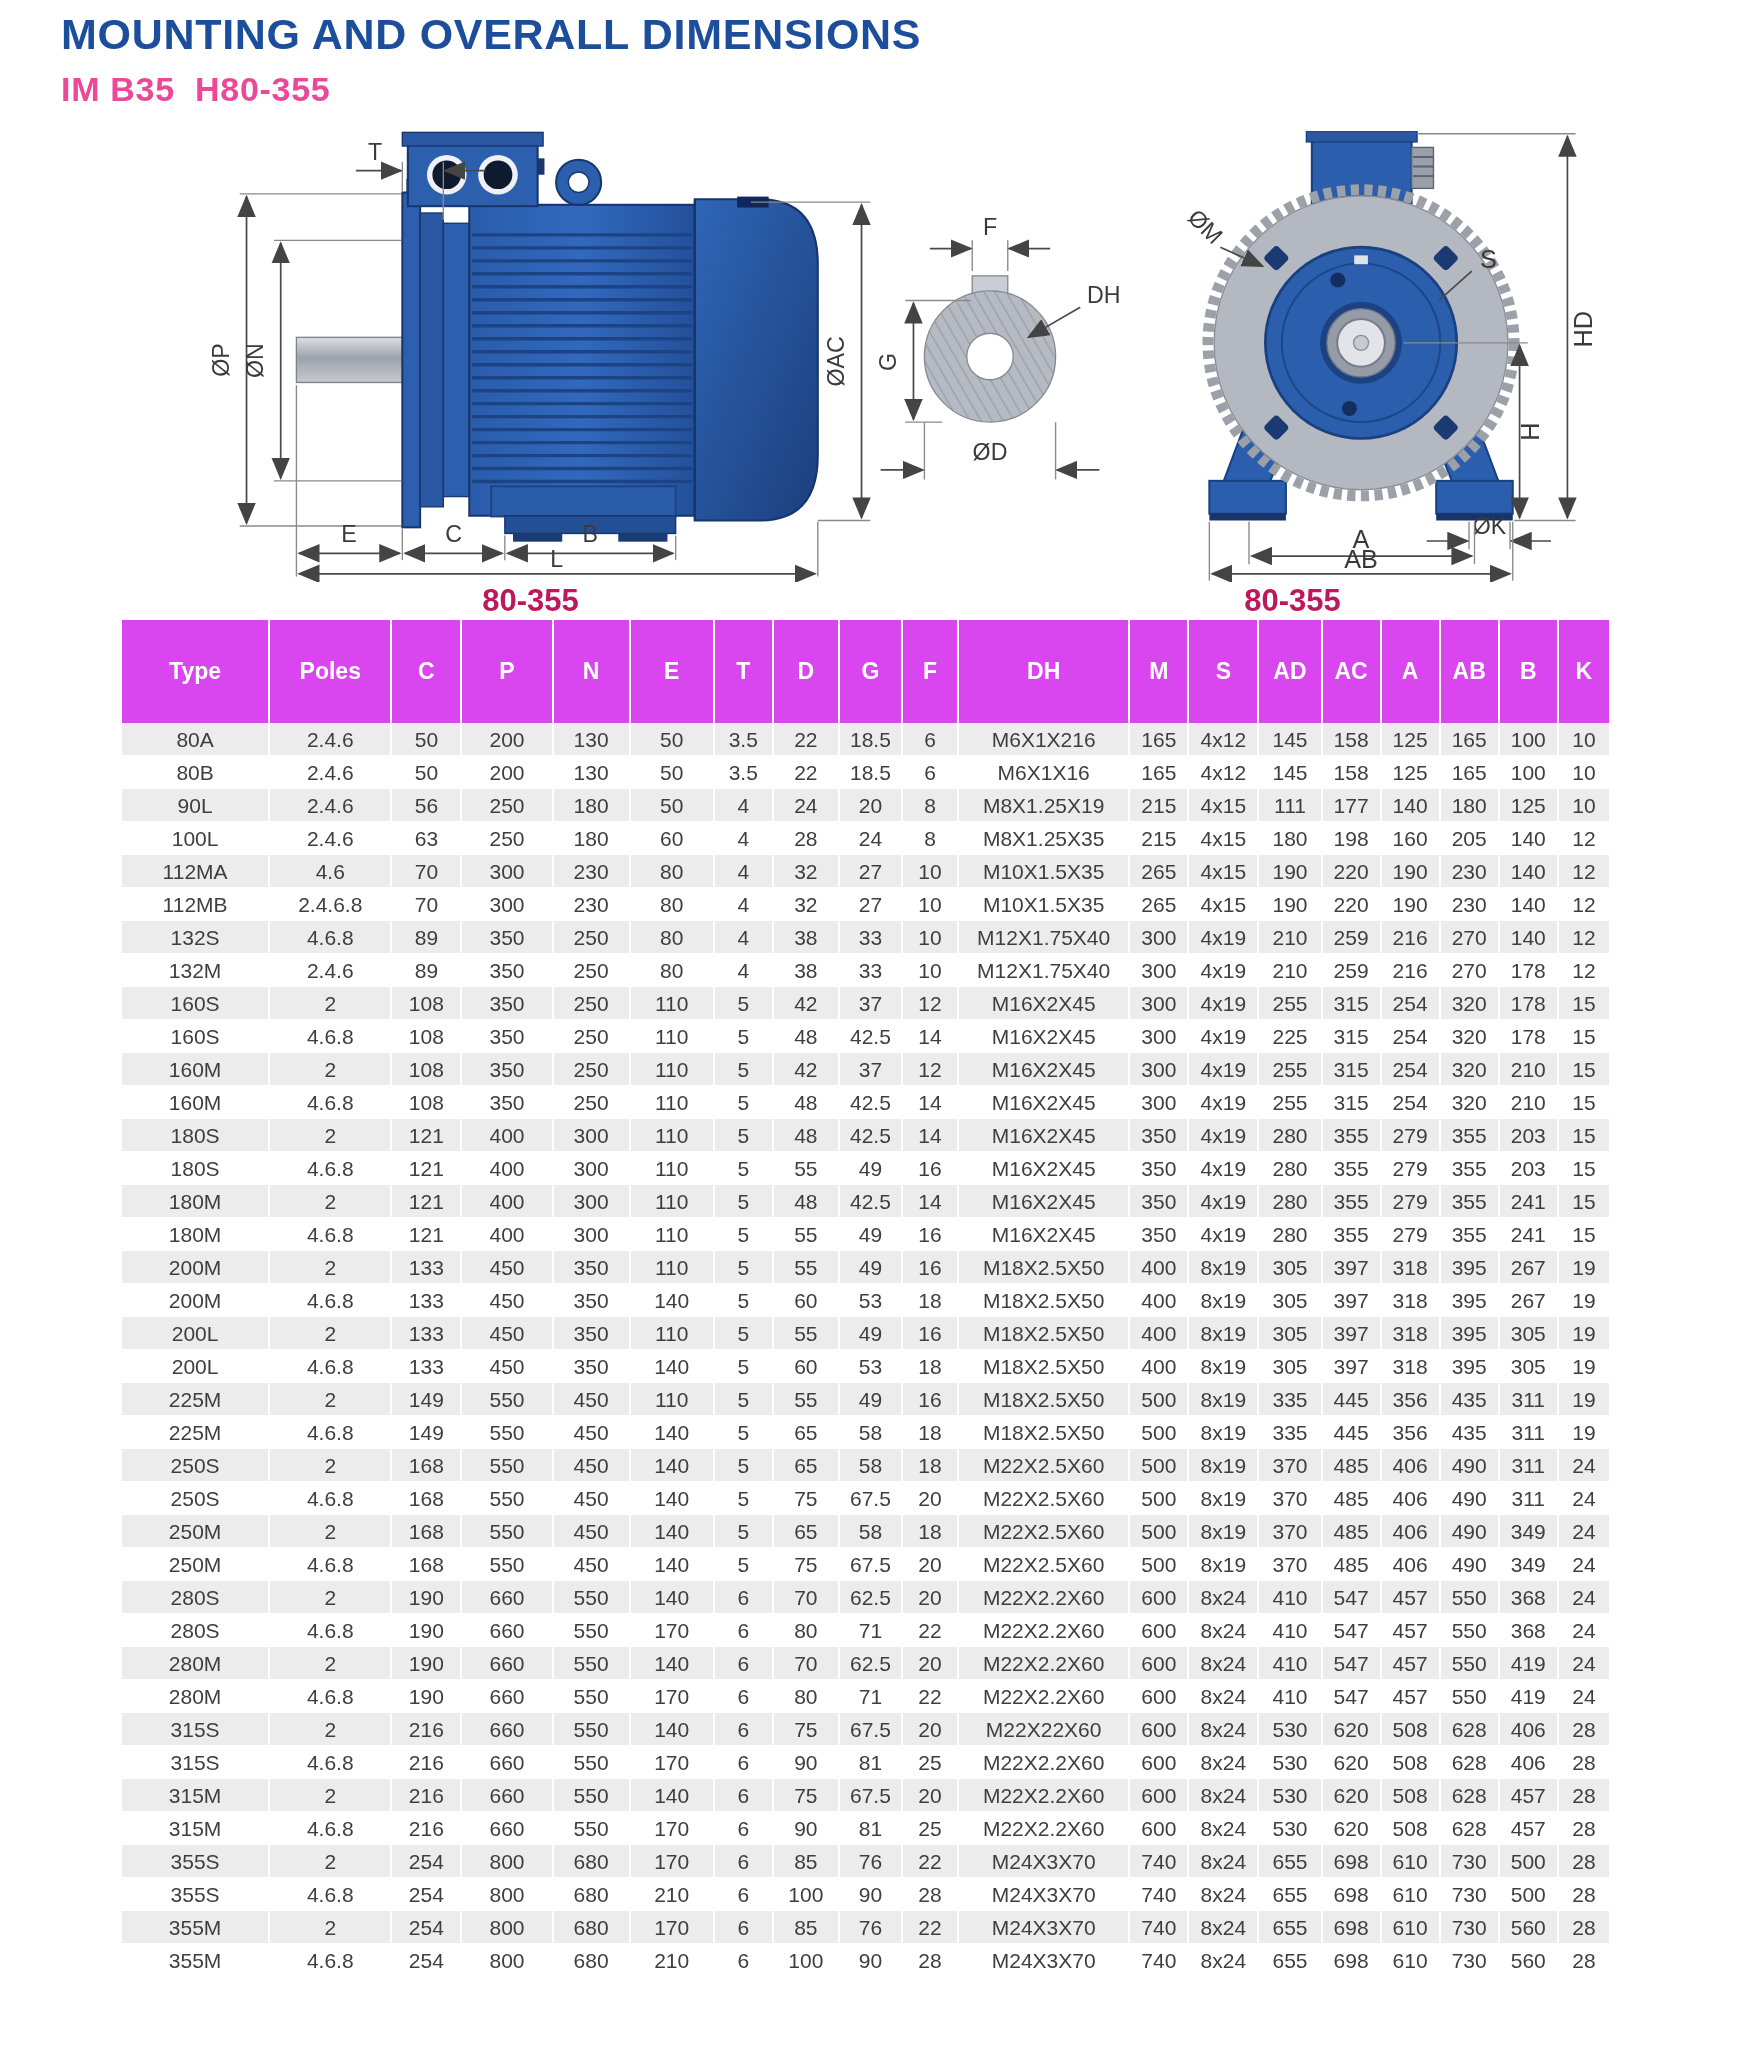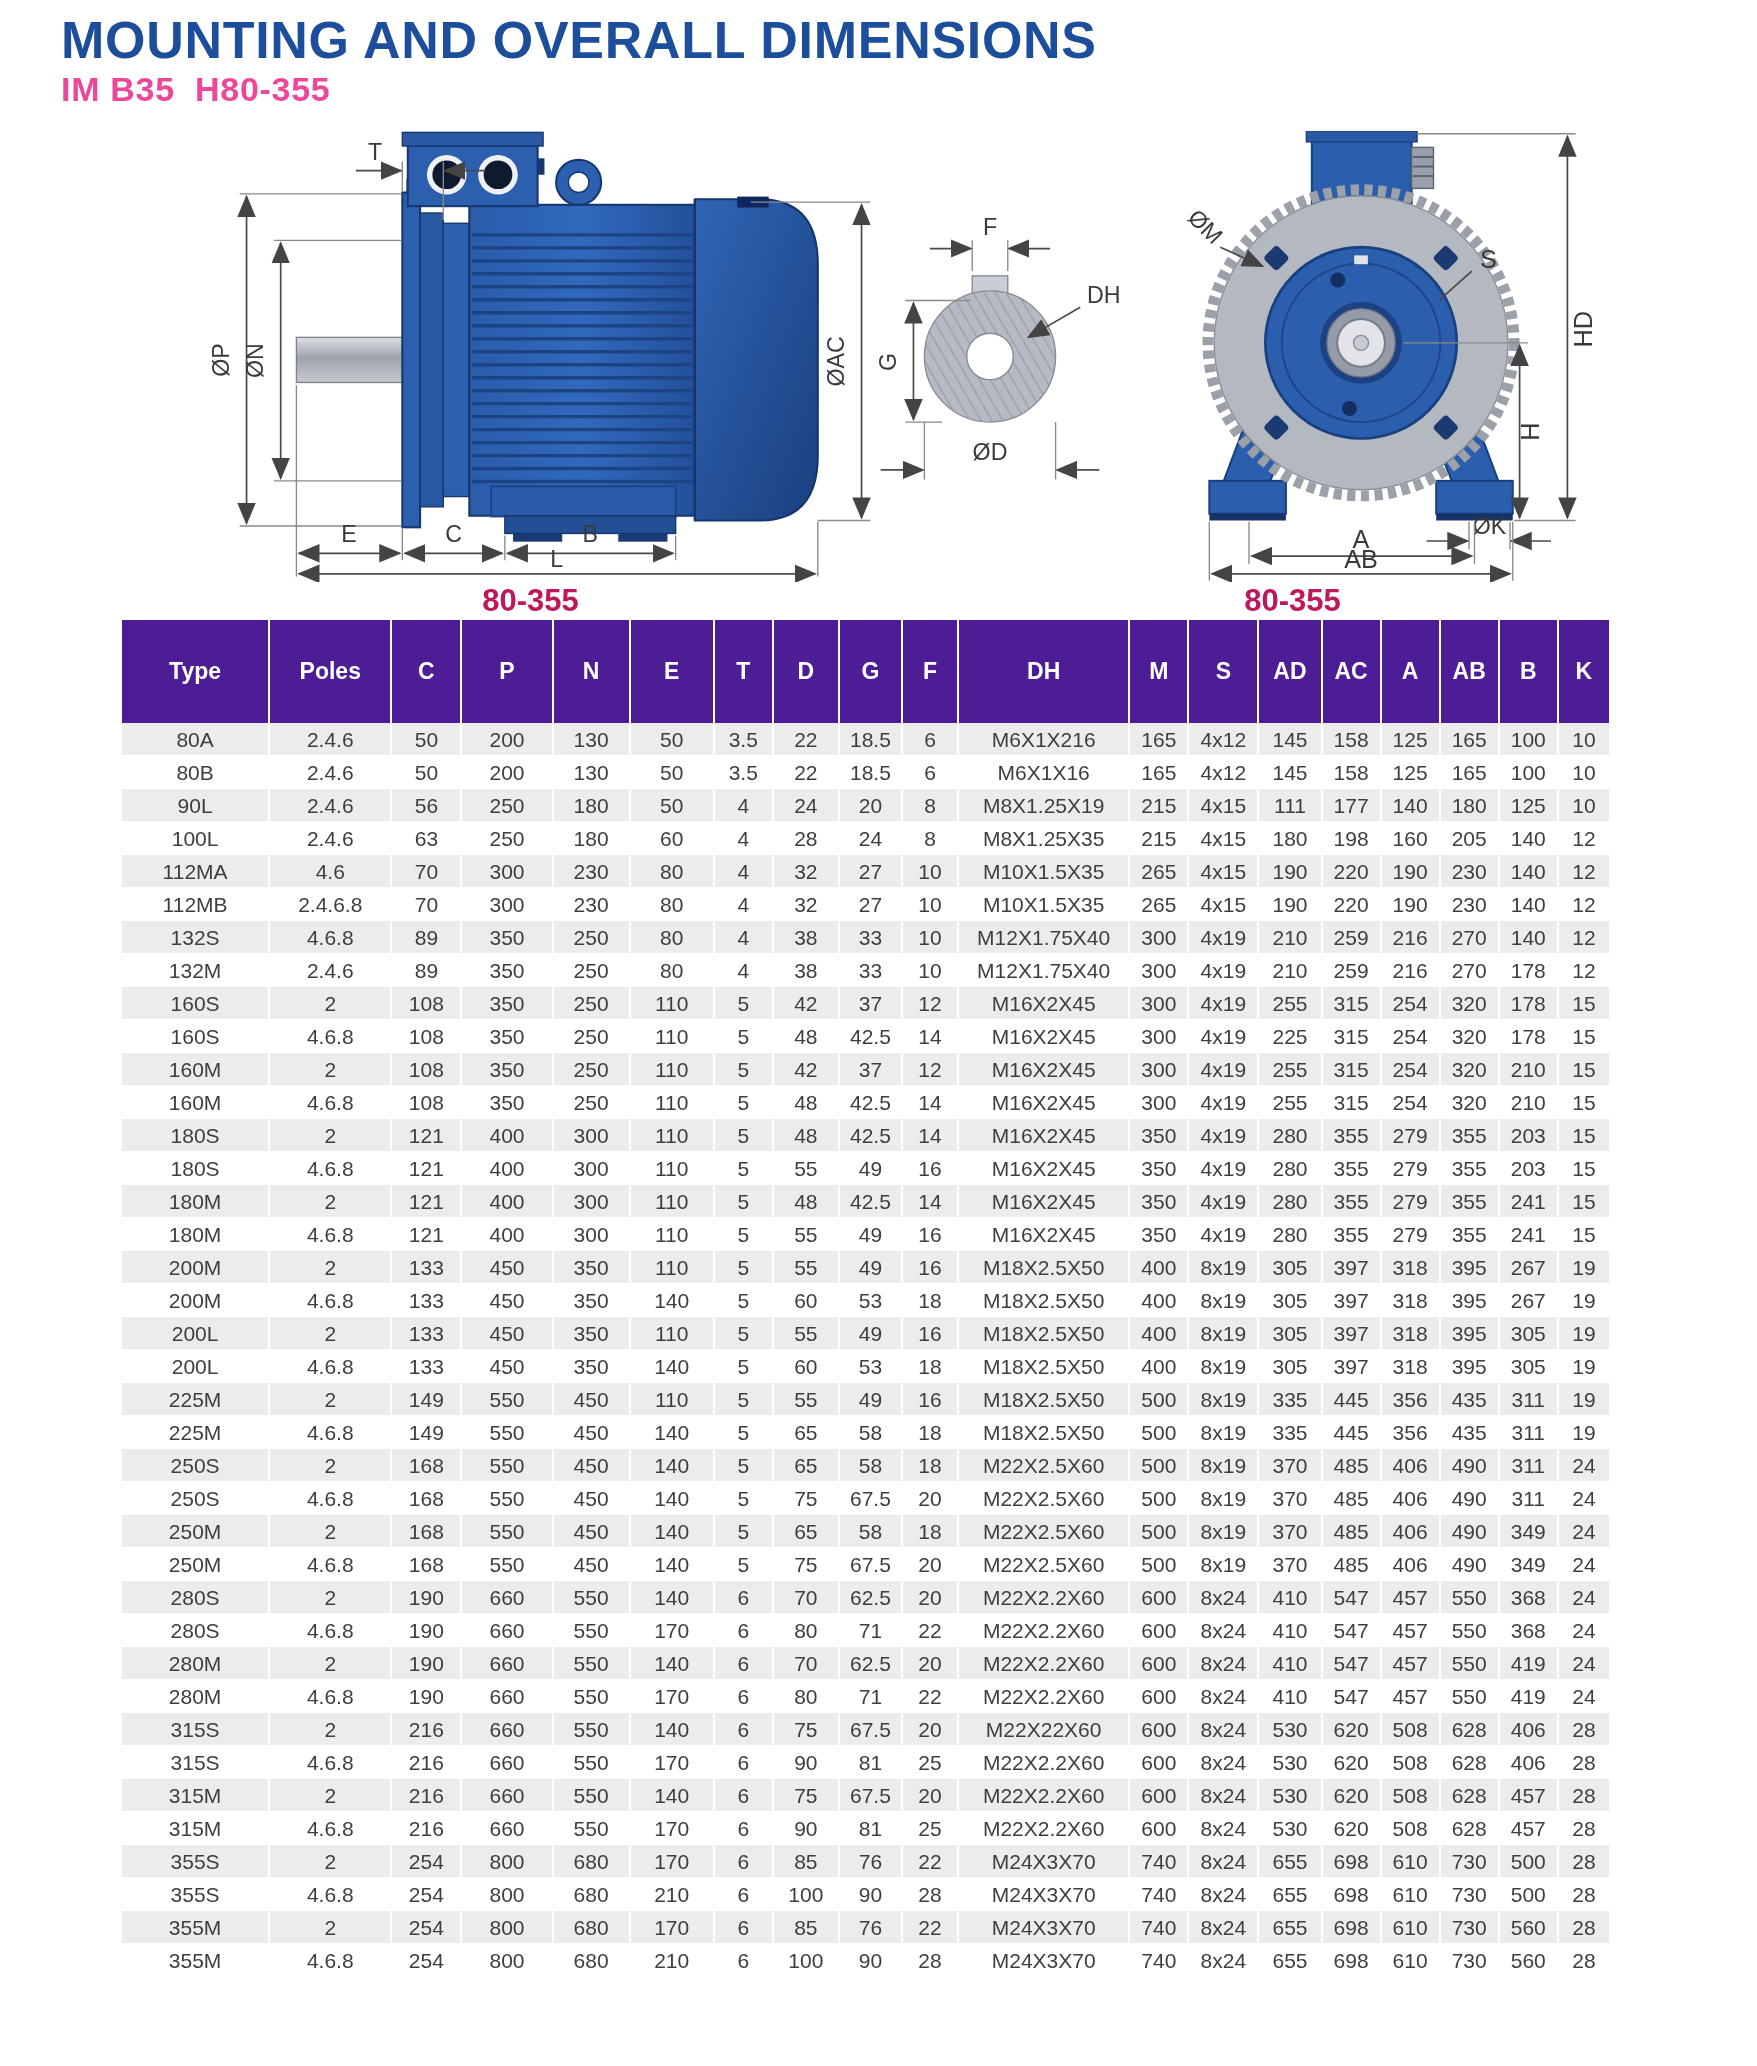--- a/index.html
+++ b/index.html
@@ -2,21 +2,21 @@
 <html style="font-size:11.2px"><head>
 <meta charset="utf-8">
 <style>
   html,body { margin:0; padding:0; }
   body {
     width:1757px; height:2066px; background:#ffffff; position:relative;
     font-family:"Liberation Sans", sans-serif;
   }
   .page-title {
     position:absolute; left:61px; top:9.8px;
-    font-size:52px; font-weight:bold; color:#1d4e9c; letter-spacing:0.7px;
+    font-size:43px; font-weight:bold; color:#1d4e9c; letter-spacing:0.7px;
     white-space:pre;
   }
   .page-subtitle {
     position:absolute; left:61px; top:70px;
     font-size:34px; font-weight:bold; color:#ec4899; letter-spacing:0.7px;
     white-space:pre;
   }
   .drawings {
     position:absolute; left:119px; top:131px; width:1537px; height:451px;
   }
@@ -24,21 +24,21 @@
     position:absolute; top:583px; width:279px; text-align:center;
     font-size:31px; font-weight:bold; color:#be185d;
   }
   .caption.left { left:391px; }
   .caption.right { left:1153px; }
   table.dim-table {
     position:absolute; left:122px; top:620px; width:1487px;
     border-collapse:collapse; table-layout:fixed;
   }
   .dim-table th {
-    background:#4c1d95; color:#ffffff; font-size:23px; font-weight:bold;
+    background:#d946ef; color:#ffffff; font-size:23px; font-weight:bold;
     height:103px; text-align:center; vertical-align:middle;
     border-right:2.8px solid #ffffff; padding:0; overflow:hidden;
   }
   .dim-table th:last-child { border-right:none; }
   .dim-table td {
     font-size:21px; color:#3e3e3e; height:32px; text-align:center;
     vertical-align:middle; padding:0; line-height:1; white-space:nowrap;
     border-right:2.1px solid #ffffff; border-bottom:1.4px solid #ffffff;
     overflow:hidden;
   }

